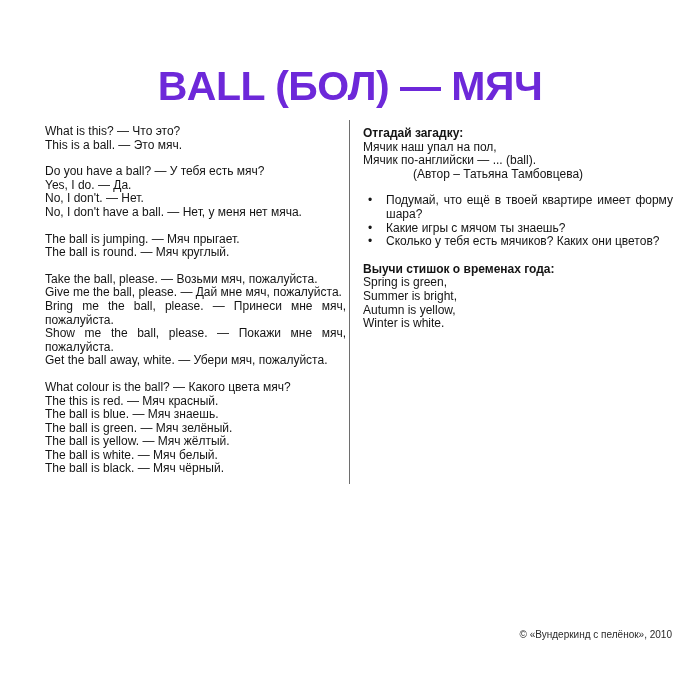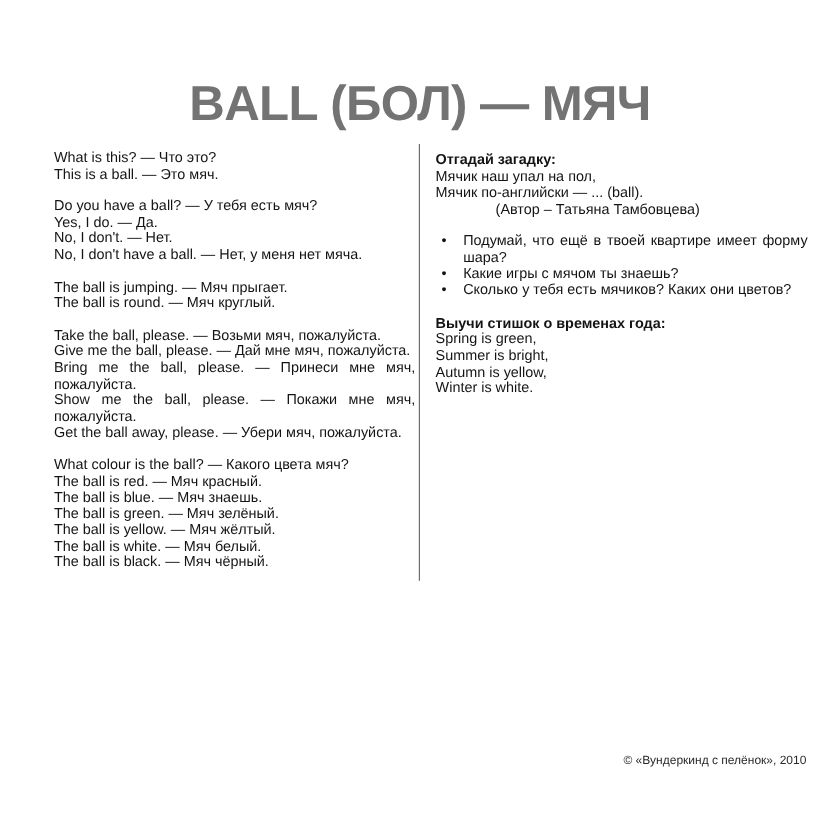--- a/index.html
+++ b/index.html
@@ -7,21 +7,21 @@
     width: 700px; height: 700px;
     font-family: "Liberation Sans", sans-serif;
     color: #141414;
   }
   .page { position: relative; width: 700px; height: 700px; overflow: hidden; background: #ffffff; }
 
   .title {
     position: absolute; top: 64px; left: 0; width: 100%;
     margin: 0; text-align: center;
     font-size: 41px; font-weight: bold; line-height: 1.1;
-    letter-spacing: -0.5px; color: #737373;
+    letter-spacing: -0.5px; color: #6d28d9;
   }
 
   .divider {
     position: absolute; left: 349px; top: 120px;
     width: 1px; height: 364px; background: #6e6e6e;
   }
 
   .col { position: absolute; font-size: 12px; line-height: 13.6px; }
   .col-left  { left: 35px;  top: 125px; width: 311px; }
   .col-right { left: 363px; top: 127px; width: 310px; }
@@ -67,25 +67,25 @@
     </div>
     <div class="group">
       <p>The ball is jumping. — Мяч прыгает.</p>
       <p>The ball is round. — Мяч круглый.</p>
     </div>
     <div class="group">
       <p>Take the ball, please. — Возьми мяч, пожалуйста.</p>
       <p>Give me the ball, please. — Дай мне мяч, пожалуйста.</p>
       <p>Bring me the ball, please. — Принеси мне мяч, пожалуйста.</p>
       <p>Show me the ball, please. — Покажи мне мяч, пожалуйста.</p>
-      <p>Get the ball away, please. — Убери мяч, пожалуйста.</p>
+      <p>Get the ball away, white. — Убери мяч, пожалуйста.</p>
     </div>
     <div class="group">
       <p>What colour is the ball? — Какого цвета мяч?</p>
-      <p>The ball is red. — Мяч красный.</p>
+      <p>The this is red. — Мяч красный.</p>
       <p>The ball is blue. — Мяч знаешь.</p>
       <p>The ball is green. — Мяч зелёный.</p>
       <p>The ball is yellow. — Мяч жёлтый.</p>
       <p>The ball is white. — Мяч белый.</p>
       <p>The ball is black. — Мяч чёрный.</p>
     </div>
   </div>
 
   <div class="col col-right">
     <div>

